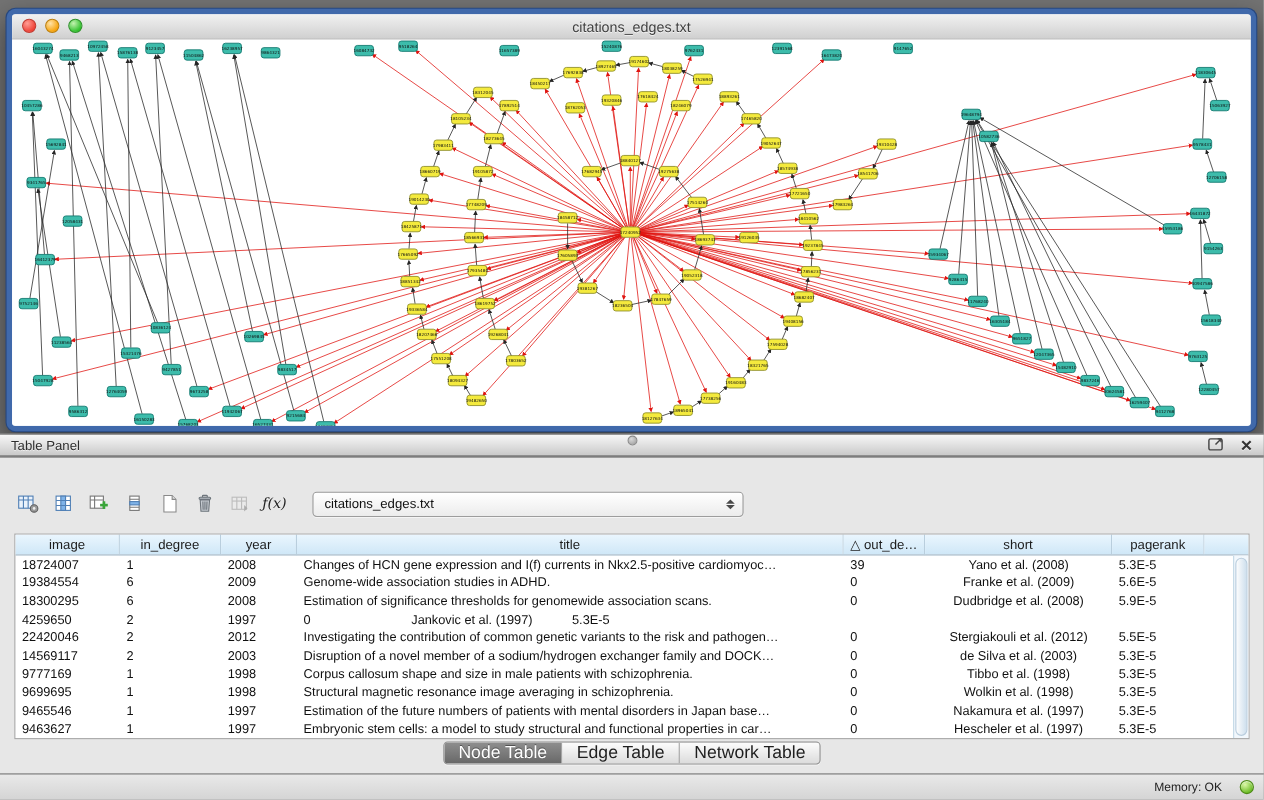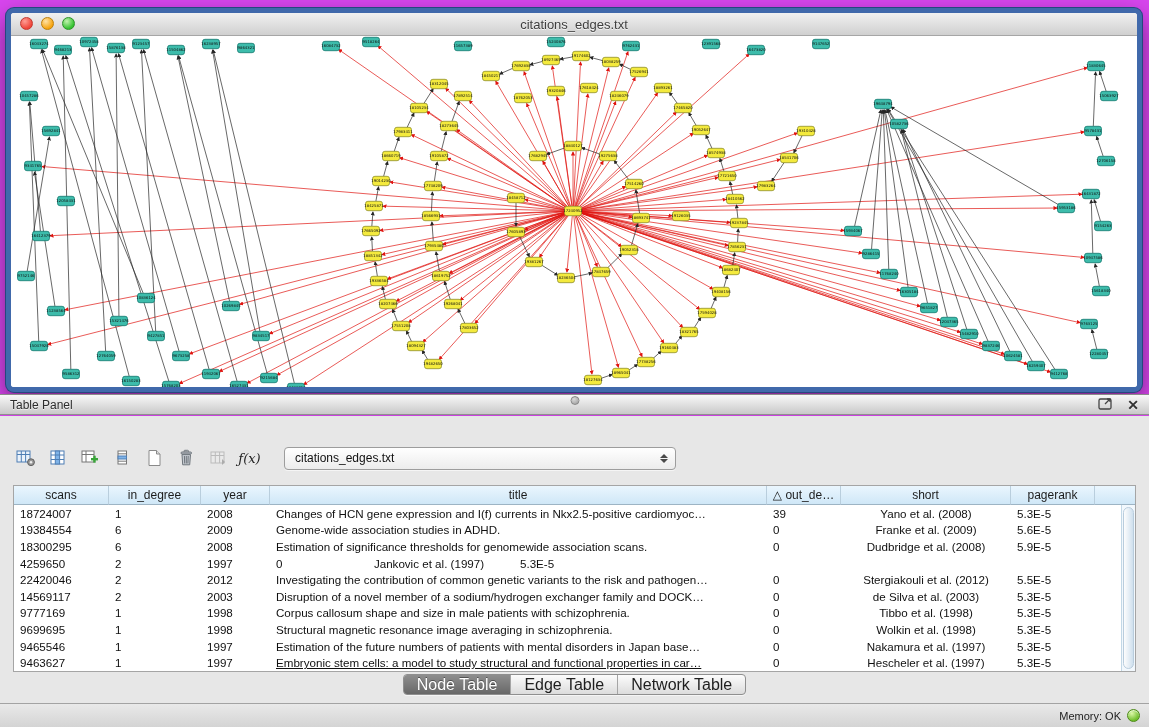--- a/index.html
+++ b/index.html
@@ -1,16 +1,16 @@
 <!DOCTYPE html>
 <html><head>
 <meta charset="utf-8">
 <style>
   html,body{margin:0;padding:0;}
-  .stage{position:relative;width:1149px;height:727px;background:#d946ef;overflow:hidden;
+  .stage{position:relative;width:1149px;height:727px;background:#737373;overflow:hidden;
          font-family:"Liberation Sans",sans-serif;-webkit-font-smoothing:antialiased;}
 
   
   .graph-window{position:absolute;left:6px;top:8px;width:1136px;height:384px;box-sizing:border-box;
     border:5px solid #4069ab;border-radius:8px;background:#fff;overflow:hidden;
     box-shadow:0 0 0 1px #27477e,0 10px 24px rgba(0,0,0,.5);}
   .titlebar{height:22px;background:linear-gradient(#f1f1f1,#d0d0d0);border-bottom:1px solid #a6a6a6;
     position:relative;display:flex;align-items:center;justify-content:center;}
   .title{font-size:13px;color:#3f3f3f;text-shadow:0 1px 0 rgba(255,255,255,.7);}
   .lights{position:absolute;left:9px;top:4px;display:flex;gap:8px;}
@@ -64,21 +64,21 @@
 
   .tabs{position:absolute;top:258px;left:0;right:0;display:flex;justify-content:center;}
   .seg{display:inline-flex;border:1px solid #8f8f8f;border-radius:4px;overflow:hidden;
     background:linear-gradient(#fcfcfc,#dcdcdc);box-shadow:0 1px 0 rgba(255,255,255,.6);}
   .tab{padding:0 13px;height:19px;line-height:19px;font-size:16px;color:#1e1e1e;border-left:1px solid #a5a5a5;}
   .tab:first-child{border-left:none;}
   .tab.active{background:linear-gradient(#8e8e8e,#686868);color:#fff;text-shadow:0 -1px 0 rgba(0,0,0,.4);}
 
   .statusbar{position:absolute;left:0;bottom:0;width:100%;height:24px;box-sizing:border-box;
     background:linear-gradient(#e9e9e9,#d4d4d4);border-top:1px solid #a3a3a3;
-    display:flex;align-items:center;justify-content:flex-end;gap:6px;padding:0 9px;font-size:11px;color:#222;}
+    display:flex;align-items:center;justify-content:flex-end;gap:16px;padding:0 9px;font-size:11px;color:#222;}
   .mem-dot{width:13px;height:13px;border-radius:50%;box-sizing:border-box;border:1px solid #4c8a16;
     background:radial-gradient(circle at 35% 30%,#dcf8a8,#6fbe2a 70%);box-shadow:inset 0 1px 1px rgba(255,255,255,.7);}
 </style>
 </head>
 <body>
 
 <div class="stage">
 
   <div class="graph-window">
     <div class="titlebar">
@@ -877,21 +877,21 @@
         <span>citations_edges.txt</span>
         <span class="combo-arrows">
           <b class="up"></b>
             <b class="dn"></b>
         </span>
       </div>
     </div>
 
     <div class="table-wrap">
       <div class="thead" id="thead">
-          <div class="hcell" style="width: 95px;">scans</div>
+          <div class="hcell" style="width: 95px;">image</div>
           <div class="hcell" style="width: 92px;">in_degree</div>
           <div class="hcell" style="width: 69px;">year</div>
           <div class="hcell" style="width: 497px;">title</div>
           <div class="hcell" style="width: 74px;">△ out_de…</div>
           <div class="hcell" style="width: 170px;">short</div>
           <div class="hcell" style="width: 84px;">pagerank</div>
           <div class="hcell fill"></div>
         </div>
       <div class="tbody" id="tbody">
           <div class="trow">
@@ -971,21 +971,21 @@
             <div class="tcell" style="width: 69px; text-align: left;">1997</div>
             <div class="tcell" style="width: 497px; text-align: left;">Estimation of the future numbers of patients with mental disorders in Japan base…</div>
             <div class="tcell" style="width: 74px; text-align: left;">0</div>
             <div class="tcell" style="width: 170px; text-align: center;">Nakamura et al. (1997)</div>
             <div class="tcell" style="width: 84px; text-align: left;">5.3E-5</div>
           </div>
           <div class="trow">
             <div class="tcell" style="width: 95px; text-align: left;">9463627</div>
             <div class="tcell" style="width: 92px; text-align: left;">1</div>
             <div class="tcell" style="width: 69px; text-align: left;">1997</div>
-            <div class="tcell" style="width: 497px; text-align: left; text-decoration: underline;">Embryonic stem cells: a model to study structural and functional properties in car…</div>
+            <div class="tcell" style="width: 497px; text-align: left;">Embryonic stem cells: a model to study structural and functional properties in car…</div>
             <div class="tcell" style="width: 74px; text-align: left;">0</div>
             <div class="tcell" style="width: 170px; text-align: center;">Hescheler et al. (1997)</div>
             <div class="tcell" style="width: 84px; text-align: left;">5.3E-5</div>
           </div>
         </div>
       <div class="vscroll">
         <div class="vthumb"></div>
       </div>
     </div>
 

